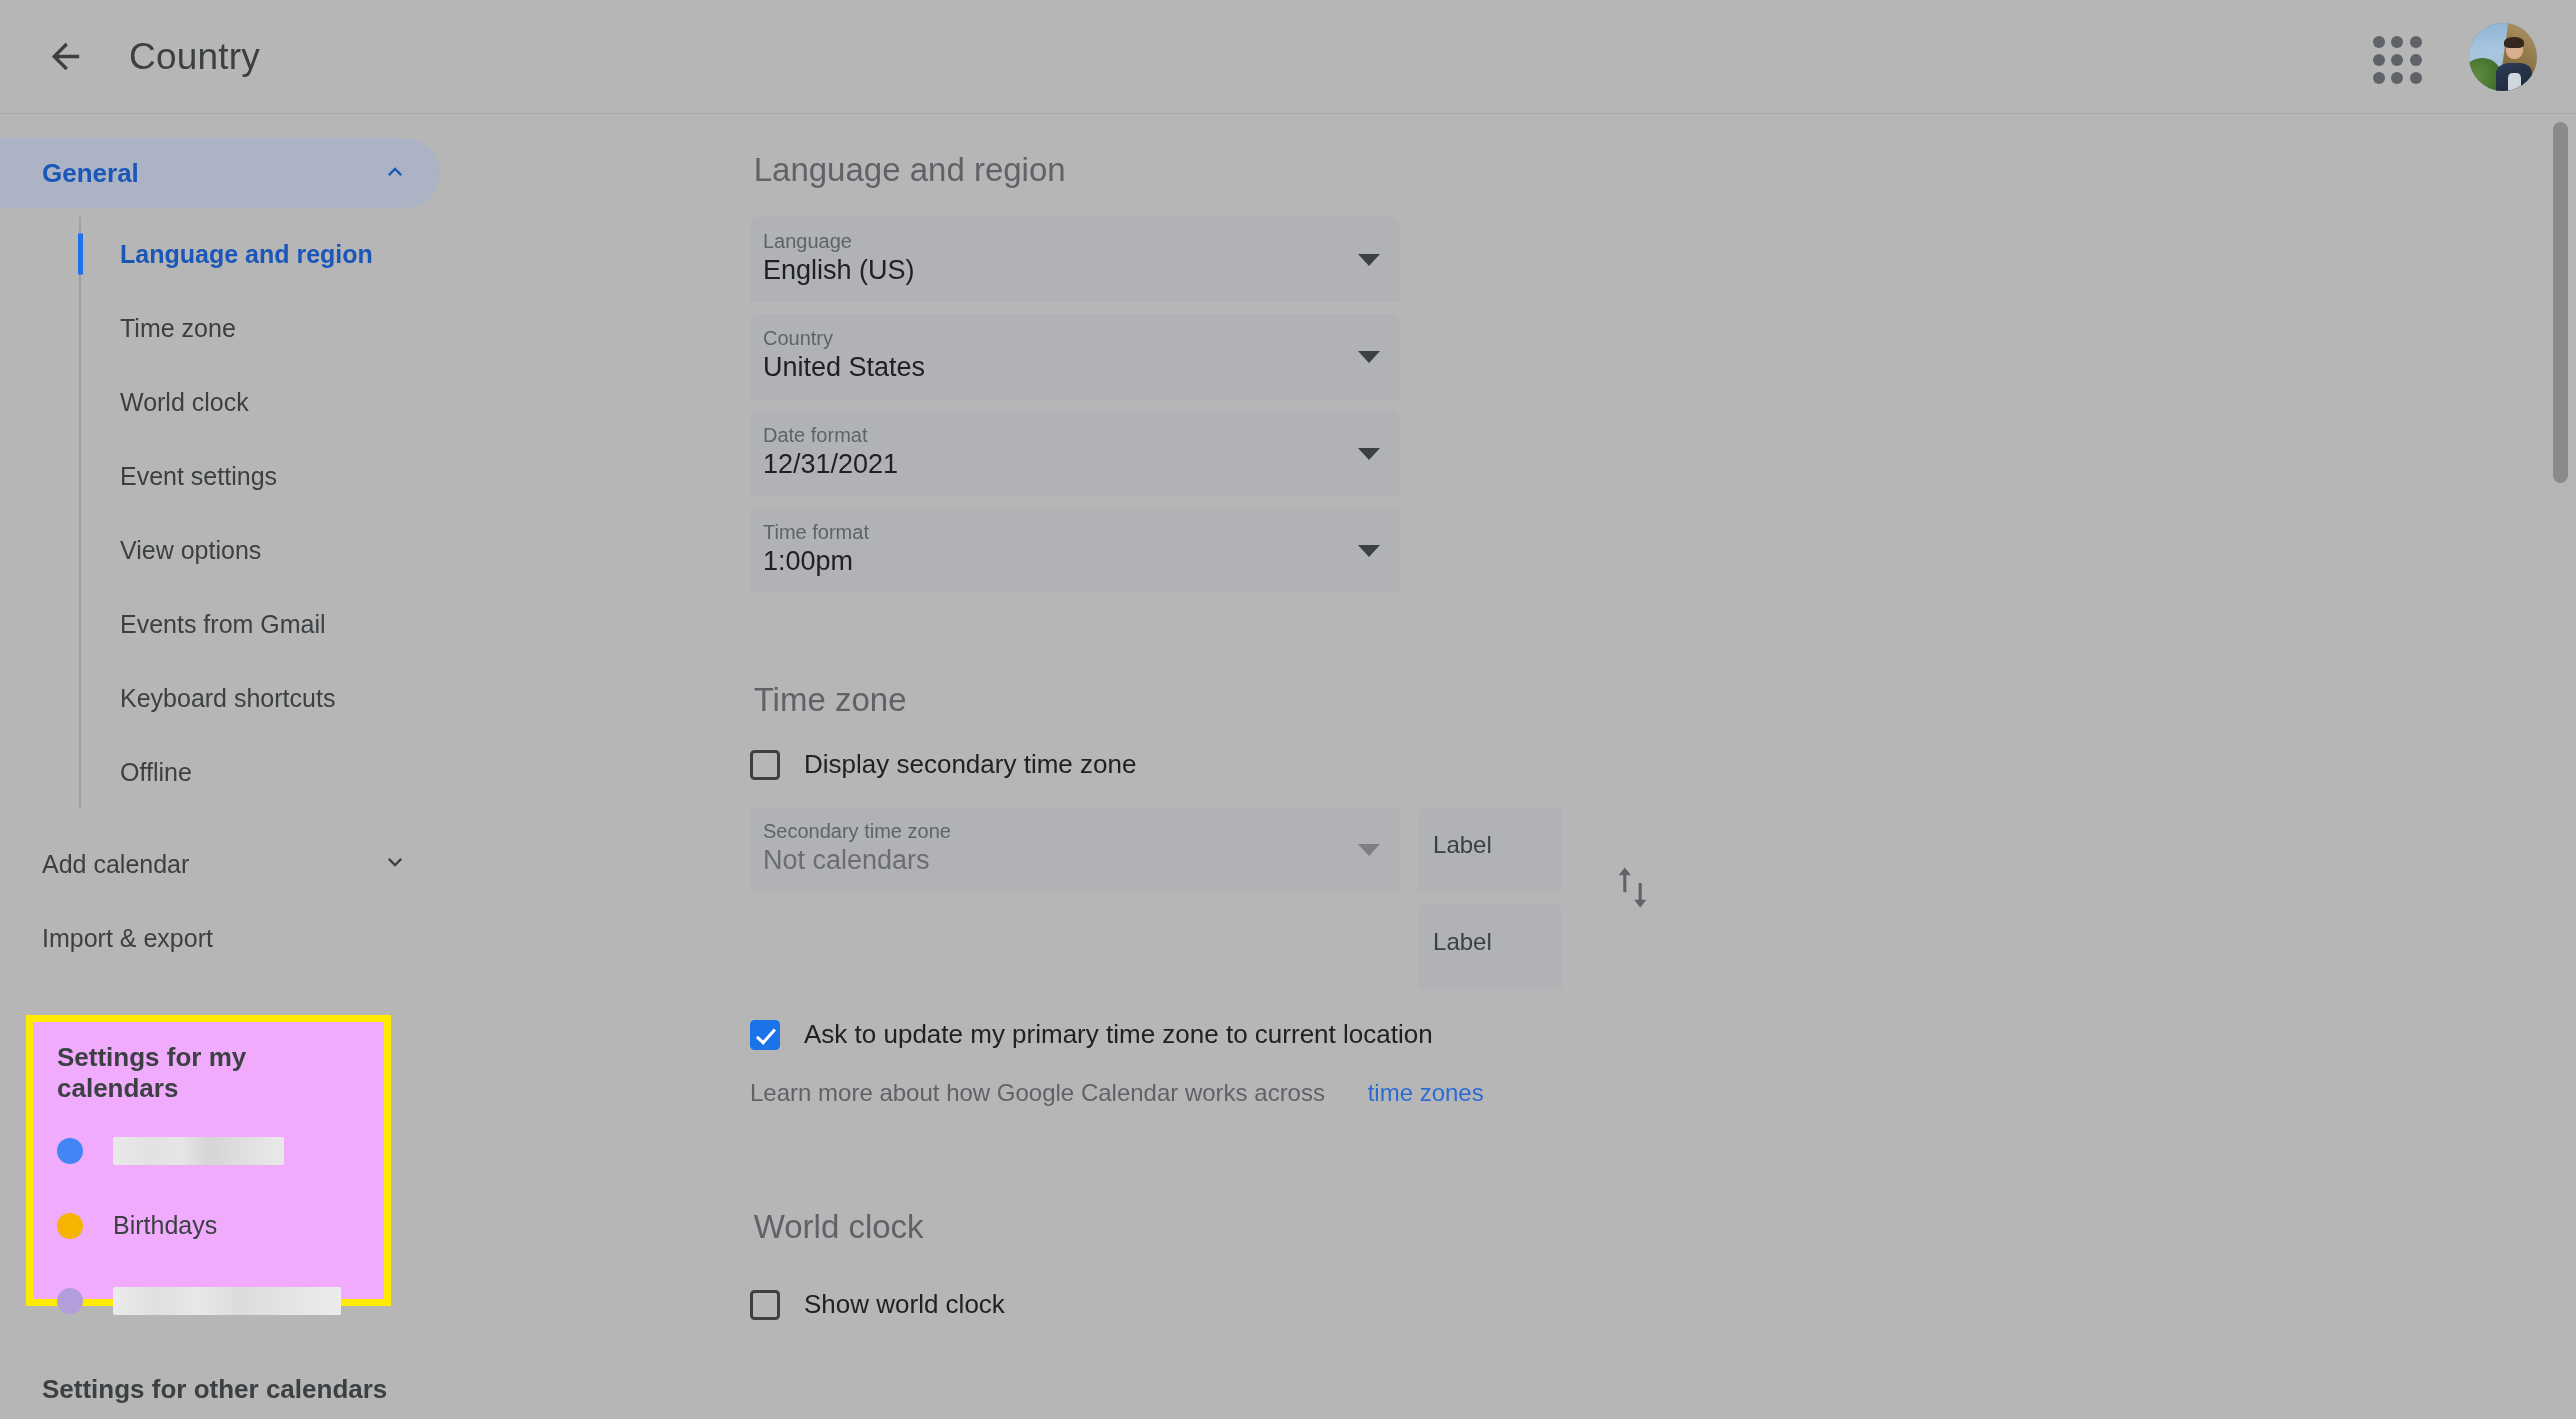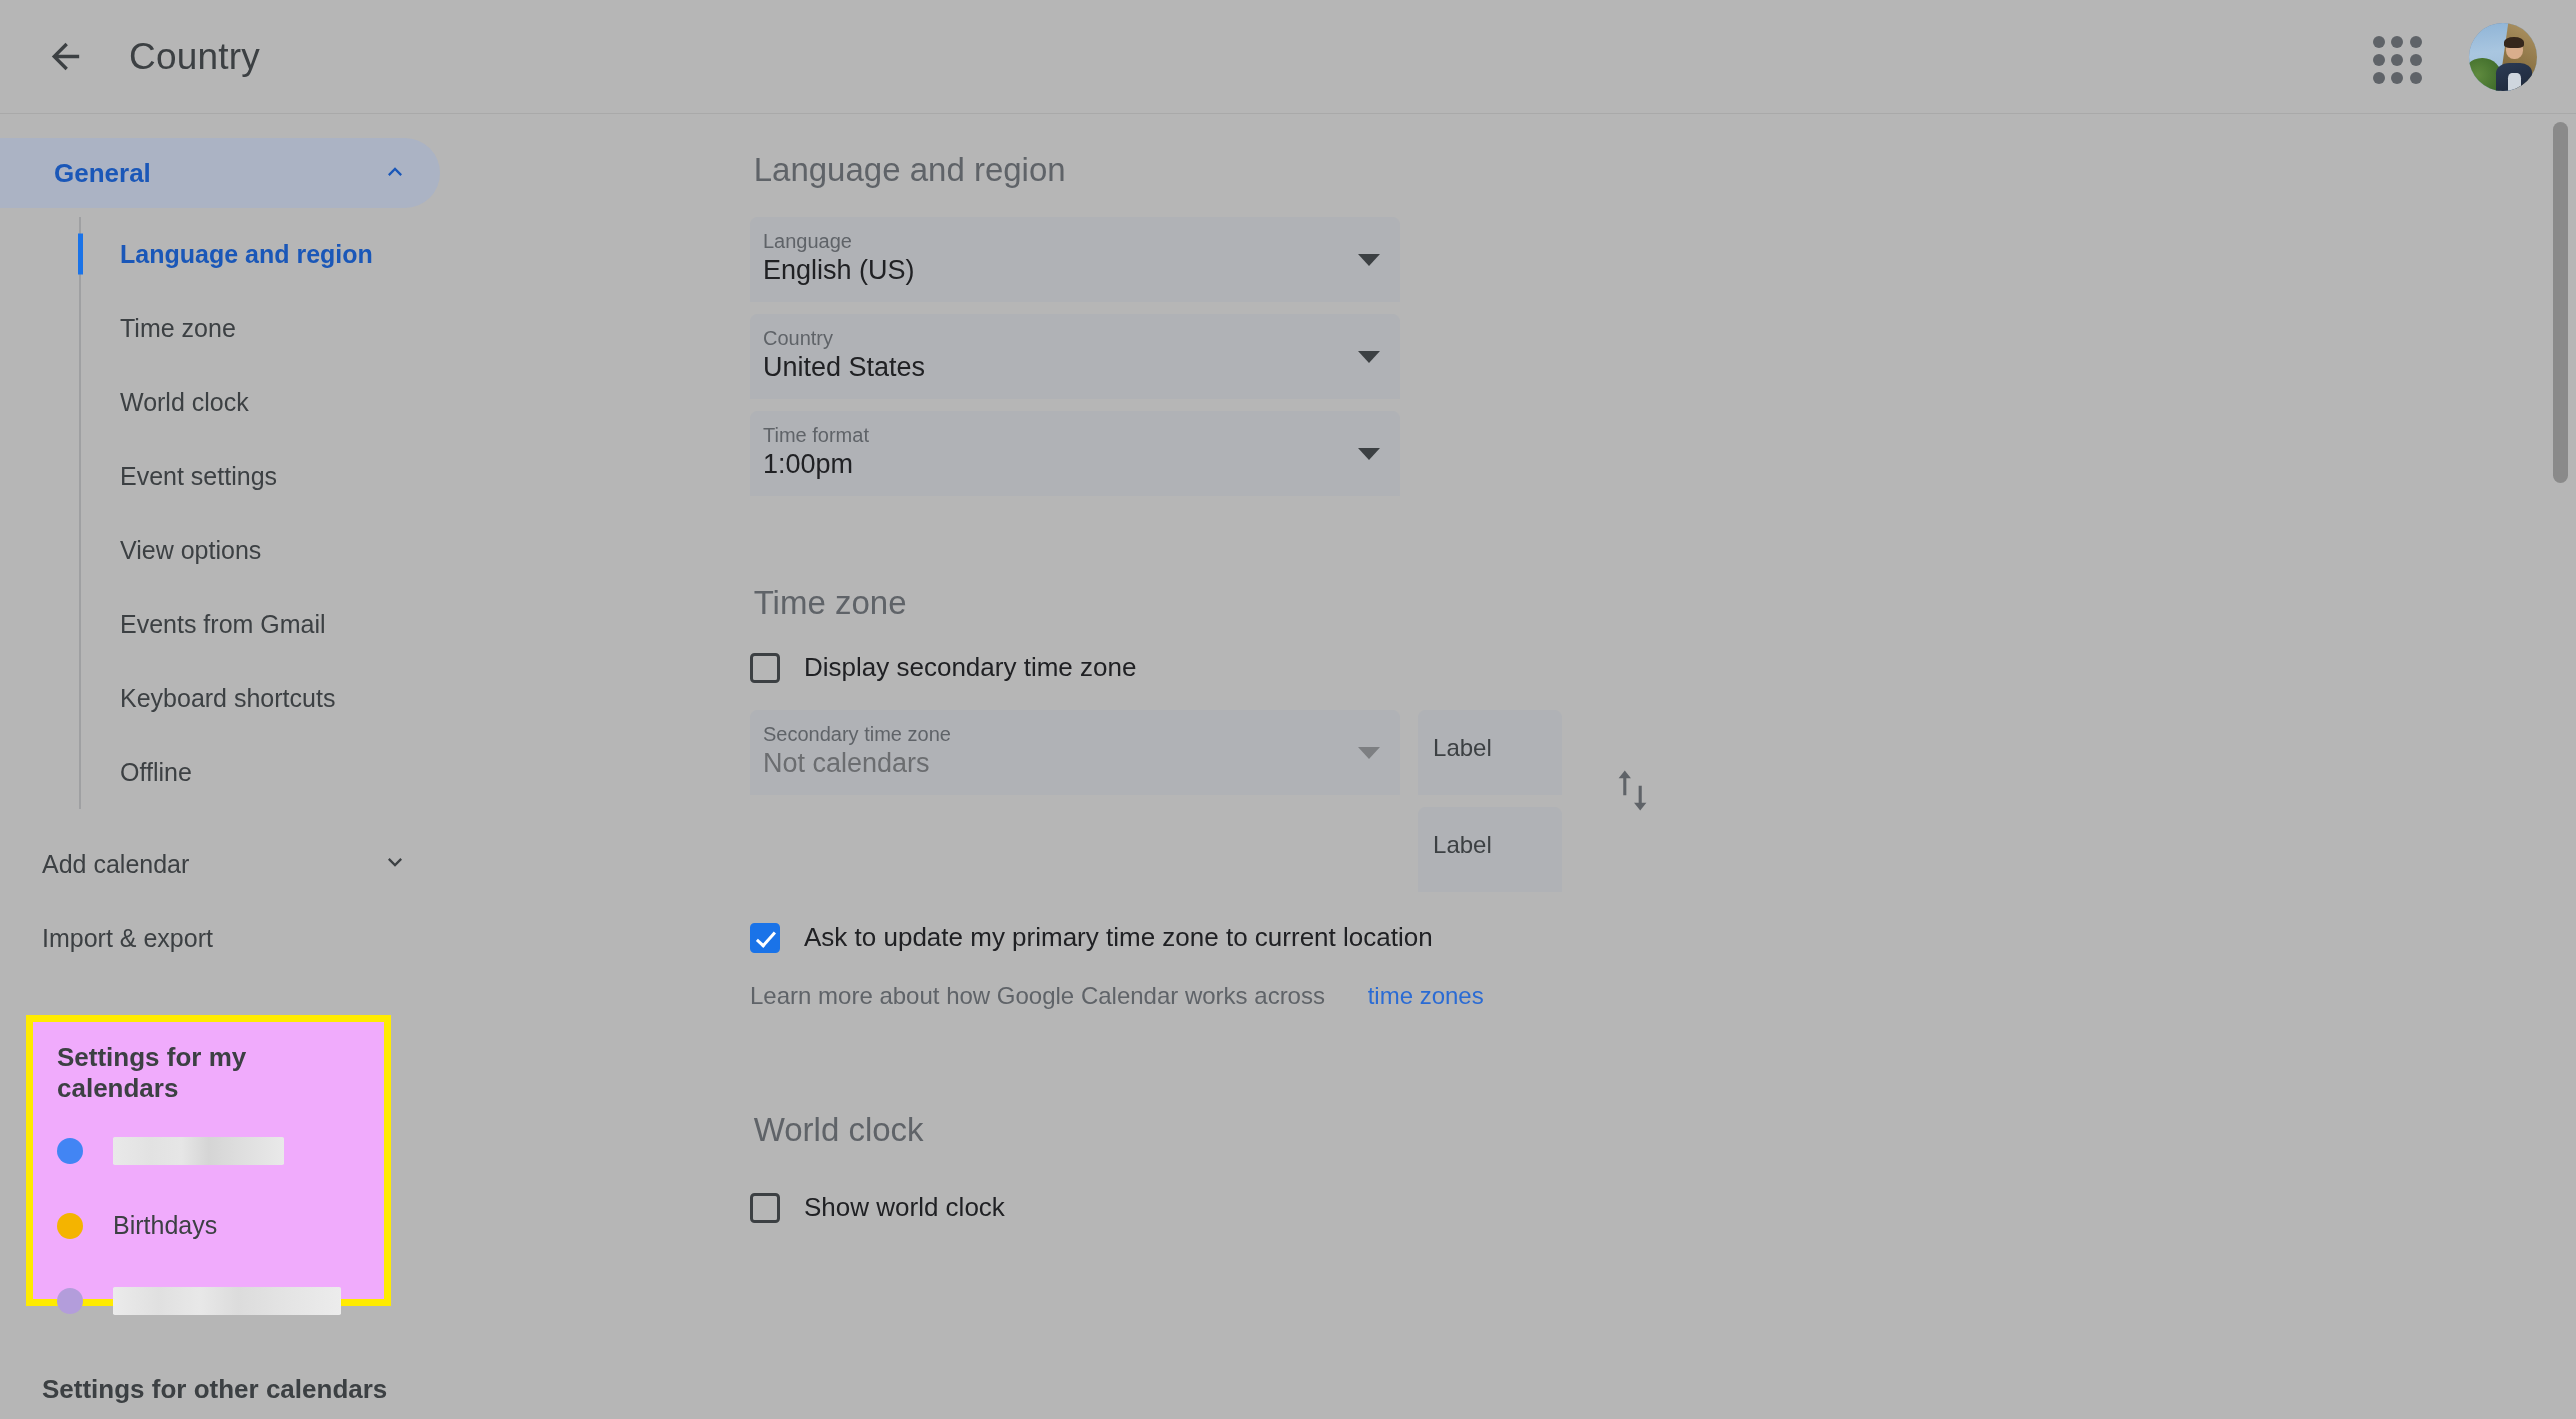--- a/index.html
+++ b/index.html
@@ -107,21 +107,21 @@
     top: 116px; left: 0;
     width: 737px; height: 1304px;
     padding-top: 22px;
   }
   .nav-group-header {
     display: flex;
     align-items: center;
     justify-content: space-between;
     height: 70px;
     width: 440px;
-    padding: 0 31px 0 54px;
+    padding: 0 31px 0 42px;
     border-radius: 0 37px 37px 0;
   }
   .nav-group-header.active { background: #abb3c4; }
   .nav-group-header .label {
     font-size: 26px;
     font-weight: bold;
     color: #1a57b8;
   }
   .chev { display: block; }
 
@@ -460,20 +460,25 @@
         <div class="fvalue">English (US)</div>
         <span class="caret"></span>
       </div>
 
       <div class="field">
         <div class="flabel">Country</div>
         <div class="fvalue">United States</div>
         <span class="caret"></span>
       </div>
 
+      <div class="field">
+        <div class="flabel">Date format</div>
+        <div class="fvalue">12/31/2021</div>
+        <span class="caret"></span>
+      </div>
 
       <div class="field">
         <div class="flabel">Time format</div>
         <div class="fvalue">1:00pm</div>
         <span class="caret"></span>
       </div>
     </div>
 
     <div class="tz-block">
       <div class="section-title">Time zone</div>

